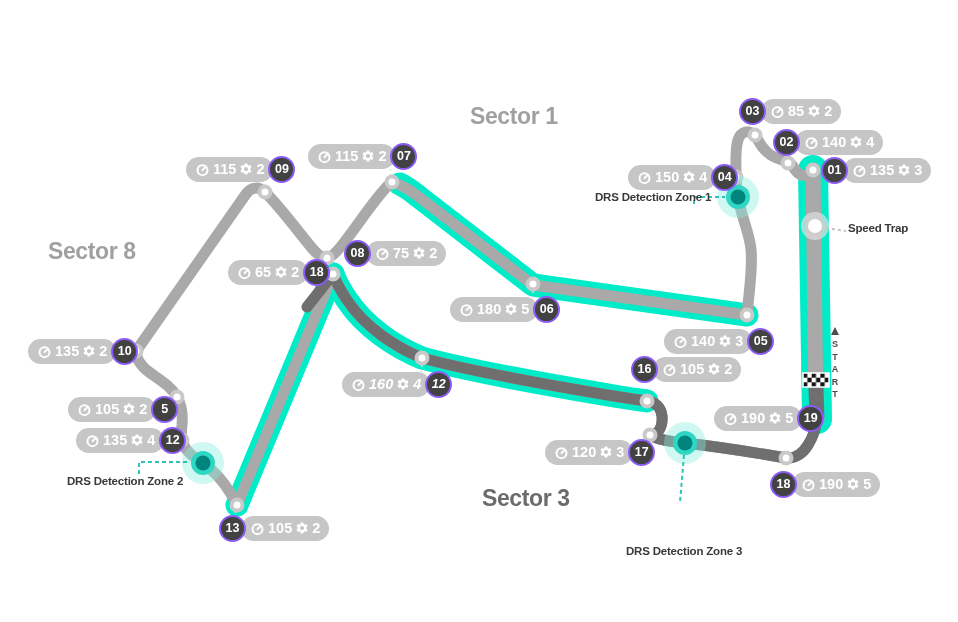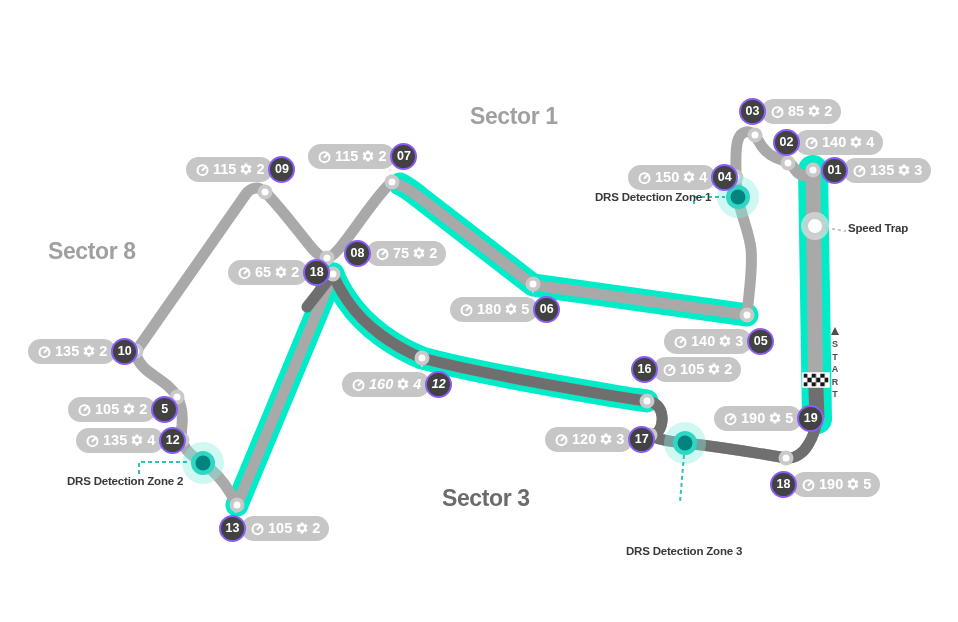--- a/index.html
+++ b/index.html
@@ -10,21 +10,21 @@
   .teal  {stroke:var(--teal);fill:none;stroke-linecap:round;stroke-linejoin:round;}
   .light {stroke:var(--track-light);fill:none;stroke-linecap:round;stroke-linejoin:round;}
   .dark  {stroke:var(--track-dark);fill:none;stroke-linecap:round;stroke-linejoin:round;}
   .marker{fill:#fff;stroke:var(--marker-ring);stroke-width:4;}
   .tdash {stroke:var(--dash-teal);stroke-width:2;stroke-dasharray:4 3;fill:none;}
   .gdash {stroke:var(--dash-gray);stroke-width:2;stroke-dasharray:3 3;fill:none;}
   .bdash {stroke:var(--badge-connector);stroke-width:1.5;stroke-dasharray:2 3;fill:none;}
 
   .sector-label{position:absolute;font-size:23px;font-weight:700;letter-spacing:-0.4px;
     color:var(--sector-light-text);white-space:nowrap;text-align:right;}
-  .sector-label.dark-tone{color:var(--sector-dark-text);}
+  .sector-label.dark-tone{color:var(--sector-dark-text);margin-left:40px;}
 
   .drs-label,.speedtrap-label{position:absolute;font-size:11.5px;font-weight:700;
     color:var(--label-text);white-space:nowrap;letter-spacing:-0.2px;}
 
   .badge{position:absolute;display:flex;align-items:center;height:28px;}
   .bcircle{box-sizing:border-box;width:27px;height:27px;border-radius:50%;
     background:var(--circle);border:2px solid #8b5cf6;color:#fff;font-size:12.5px;font-weight:700;
     display:flex;align-items:center;justify-content:center;z-index:2;flex:none;}
   .bpill{box-sizing:border-box;height:25px;border-radius:13px;background:var(--pill);
     display:flex;align-items:center;padding:0 9px;color:#fff;font-weight:700;font-size:14.5px;
@@ -407,21 +407,21 @@
           <svg width="15" height="15" viewBox="0 0 24 24">
             <use href="#gaugeIcon"></use>
           </svg>
           <span>105</span>
           <svg width="14" height="14" viewBox="0 0 24 24">
             <use href="#cogIcon"></use>
           </svg>
           <span>2</span>
         </div>
       </div>
-      <div class="badge cr" style="left: 545px; top: 425px; text-align: center;">
+      <div class="badge cr" style="left: 545px; top: 438px; text-align: center;">
         <div class="bpill">
           <svg width="15" height="15" viewBox="0 0 24 24">
             <use href="#gaugeIcon"></use>
           </svg>
           <span>120</span>
           <svg width="14" height="14" viewBox="0 0 24 24">
             <use href="#cogIcon"></use>
           </svg>
           <span>3</span>
         </div>

